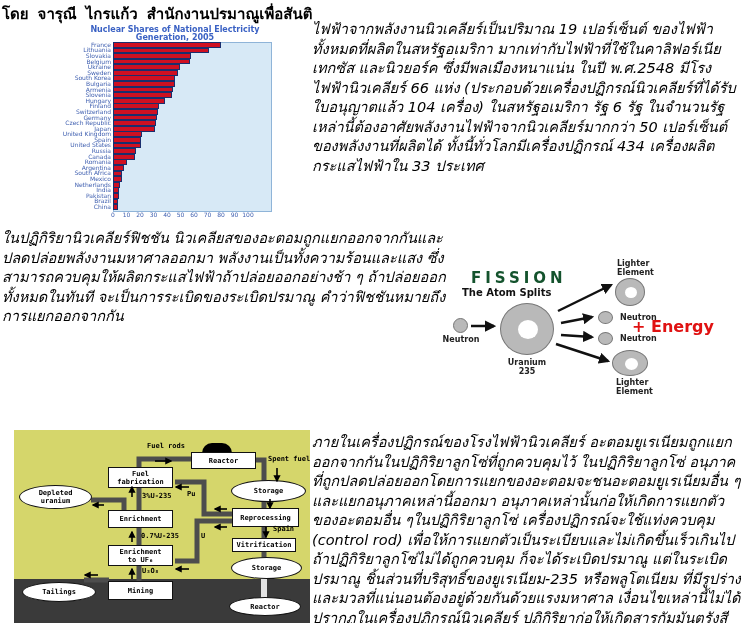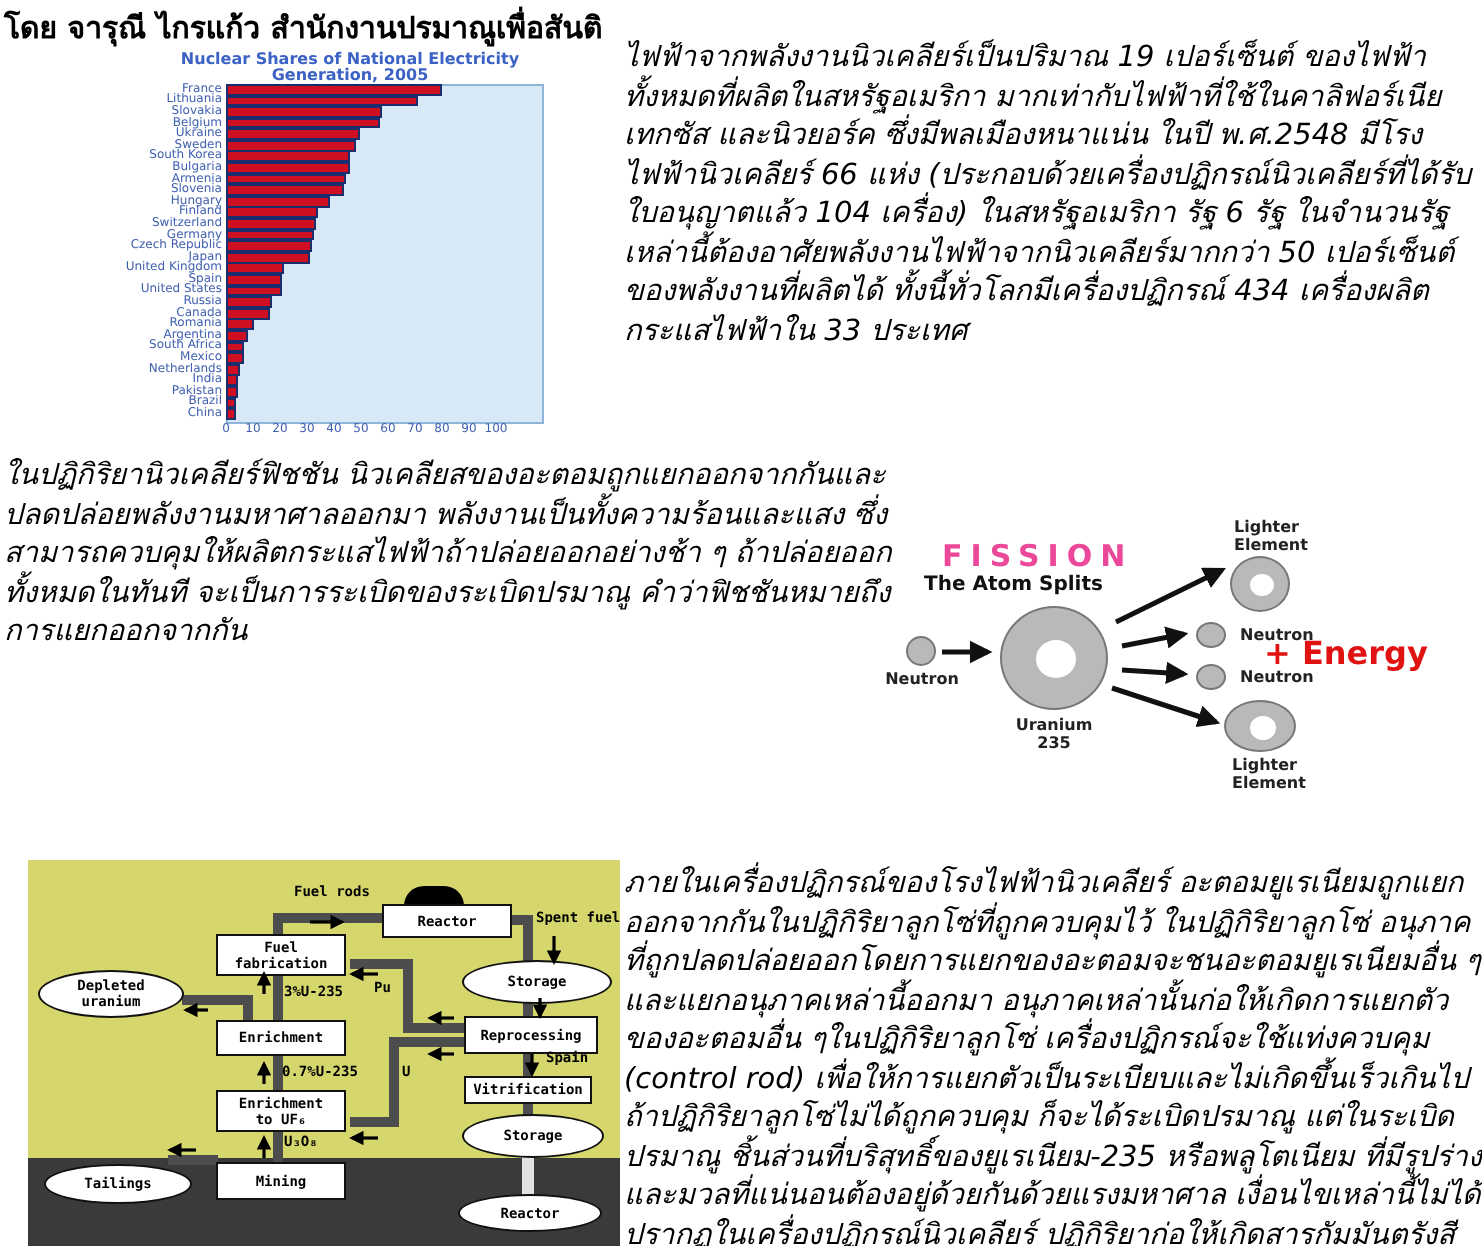--- a/index.html
+++ b/index.html
@@ -1,40 +1,40 @@
 <!DOCTYPE html>
 <html><head>
 <meta charset="utf-8">
 <style>
   html,body{margin:0;padding:0;background:#fff;}
   #page{position:relative;width:741px;height:623px;background:#fff;overflow:hidden;
         font-family:"DejaVu Sans","Liberation Sans",sans-serif;color:#000;}
   .abs{position:absolute;}
   
-  #byline{left:2px;top:2px;font-size:15px;font-weight:bold;}
+  #byline{left:2px;top:2px;font-size:15px;font-weight:bold;font-family:Liberation Mono, monospace;}
   
   .thai{font-size:14.5px;line-height:19.5px;text-align:left;font-style:italic;}
   #para-top-right{left:312px;top:20px;width:429px;}
   #para-mid-left{left:2px;top:229px;width:457px;}
   #para-bottom-right{left:312px;top:433px;width:429px;}
   
   #chart{left:30px;top:26px;width:262px;height:200px;}
   #chart-title{left:40px;top:0;width:210px;text-align:center;color:#3b62c4;
                font-size:8px;font-weight:bold;line-height:8px;white-space:pre-line;}
   #chart-plotbg{left:83px;top:16px;width:157px;height:168px;background:#d7e9f6;border:1px solid #8fb4d8;}
   #chart-rows{left:0;top:16px;width:240px;height:168px;}
   .crow{display:flex;height:5.6px;align-items:center;}
   .clab{flex:0 0 81px;text-align:right;padding-right:2px;font-size:6px;line-height:6px;
         color:#4060b0;white-space:nowrap;}
   .cbar{height:3.8px;background:#cf1021;border:0.5px solid #1a2e6e;}
   #chart-axis{left:0;top:185px;width:262px;height:10px;}
   .ctick{position:absolute;top:0;transform:translateX(-50%);font-size:6px;color:#4060b0;}
   
   #fission{left:430px;top:245px;width:311px;height:175px;}
-  #fission-title{left:41px;top:24px;font-size:15px;font-weight:bold;letter-spacing:4px;color:#ec4899;}
+  #fission-title{left:41px;top:24px;font-size:15px;font-weight:bold;letter-spacing:4px;color:#14532d;}
   #fission-subtitle{left:32px;top:42px;font-size:10px;font-weight:bold;color:#111;}
   .atom{position:absolute;border-radius:50%;background:#b9b9b9;border:1.5px solid #777;box-sizing:border-box;}
   .hole{position:absolute;border-radius:50%;background:#fff;}
   .flabel{position:absolute;font-size:8px;font-weight:bold;line-height:9px;color:#222;white-space:pre-line;}
   #energy{left:202px;top:72px;font-size:16px;font-weight:bold;}
   #fission-svg{left:0;top:0;}
   
   #fuel{left:14px;top:430px;width:296px;height:193px;background:#d5d66b;overflow:hidden;}
   #ground{left:0;top:149px;width:296px;height:44px;background:#3a3a3a;}
   #dome{left:188px;top:13px;width:30px;height:10px;background:#000;border-radius:15px 15px 0 0;}

